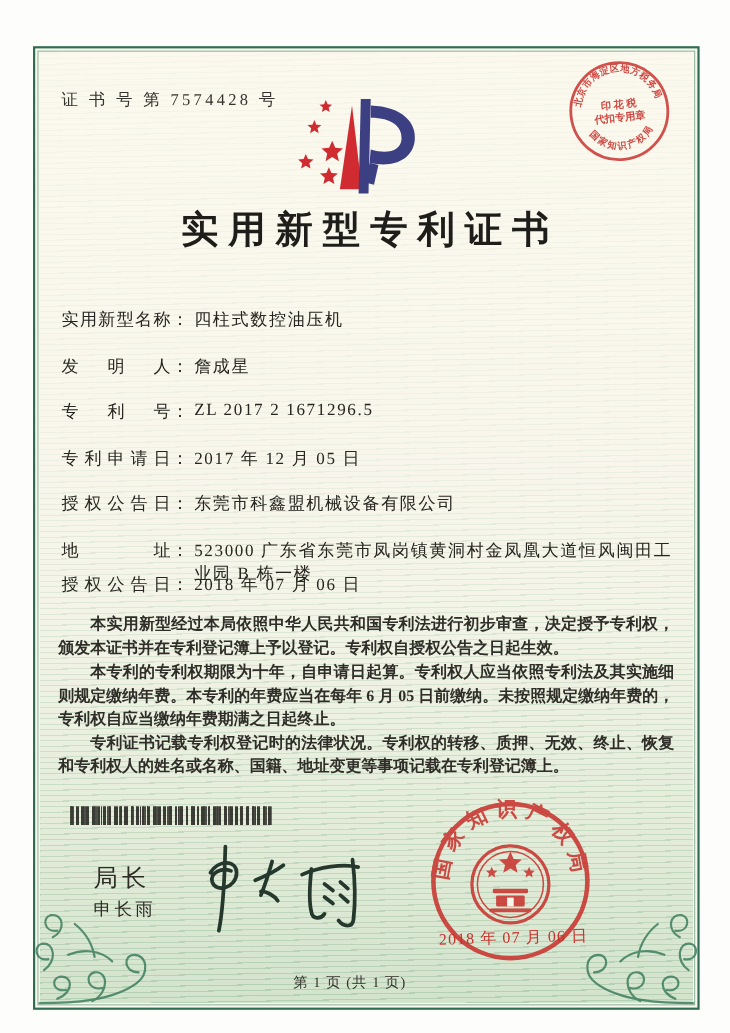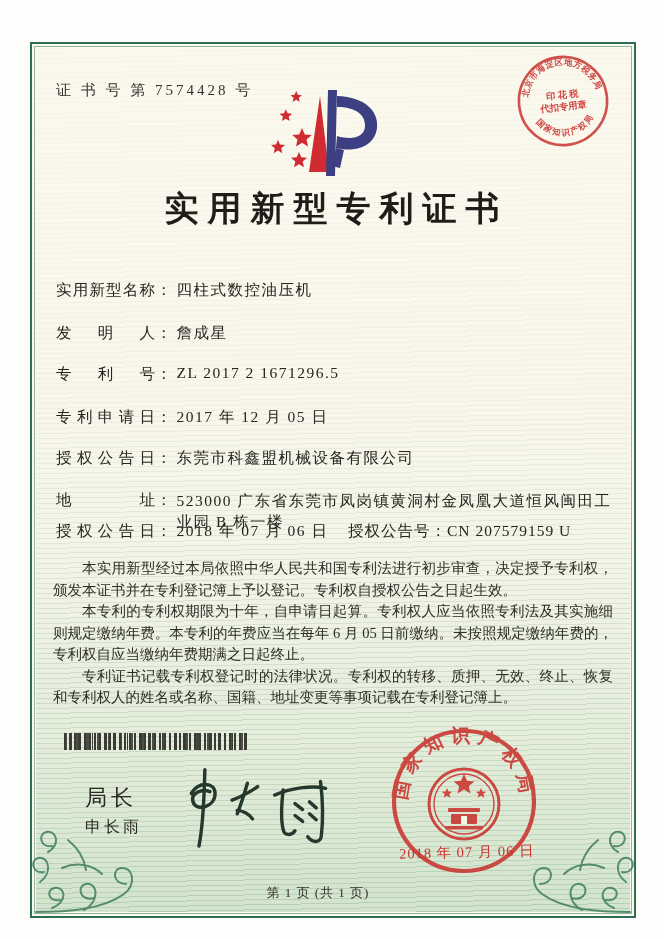--- a/index.html
+++ b/index.html
@@ -38,21 +38,21 @@
   .flabel{display:inline-block;width:100px;text-align:justify;text-align-last:justify;vertical-align:top;}
   .fcolon{display:inline-block;vertical-align:top;}
   .fvalue{display:inline-block;vertical-align:top;margin-left:4px;letter-spacing:1.5px;}
   .fvalue.wrap{white-space:normal;width:438px;line-height:21px;}
   .grant{position:absolute;left:292px;top:0;white-space:nowrap;}
   
   .paras{
     position:absolute;left:53px;top:558px;width:560px;
     font-size:14.5px;line-height:21.5px;text-align:justify;color:#2e2d27;
   }
-  .paras p{margin:0;text-indent:2em;}
+  .paras p{margin:0;text-indent:2em;font-weight:bold;}
   
   .barcode{
     position:absolute;left:64px;top:733px;width:183px;height:17px;opacity:.88;
     background:
       repeating-linear-gradient(90deg,#24241f 0 2px,rgba(0,0,0,0) 2px 5px),
       repeating-linear-gradient(90deg,#24241f 0 1px,rgba(0,0,0,0) 1px 7px),
       repeating-linear-gradient(90deg,#3a3a33 0 3px,rgba(0,0,0,0) 3px 11px);
   }
   .officer-title{position:absolute;left:85px;top:783px;font-size:22px;letter-spacing:4px;color:#2c2b26;}
   .officer-name{position:absolute;left:85px;top:817px;font-size:16px;letter-spacing:3px;color:#2c2b26;text-align:center;}
@@ -129,23 +129,20 @@
     <span class="flabel">专利申请日</span><span class="fcolon">：</span><span class="fvalue">2017 年 12 月 05 日</span>
   </div>
   <div class="frow" style="top:448px">
     <span class="flabel">授权公告日</span><span class="fcolon">：</span><span class="fvalue">东莞市科鑫盟机械设备有限公司</span>
   </div>
   <div class="frow" style="top:490px">
     <span class="flabel">地址</span><span class="fcolon">：</span><span class="fvalue wrap">523000 广东省东莞市凤岗镇黄洞村金凤凰大道恒风闽田工业园 B 栋一楼</span>
   </div>
   <div class="frow" style="top:521px">
     <span class="flabel">授权公告日</span><span class="fcolon">：</span><span class="fvalue">2018 年 07 月 06 日</span>
-    <span class="grant">
-      <span>授权公告号</span><span>：</span><span>CN 207579159 U</span>
-    </span>
   </div>
 
   <div class="paras">
     <p>本实用新型经过本局依照中华人民共和国专利法进行初步审查，决定授予专利权，颁发本证书并在专利登记簿上予以登记。专利权自授权公告之日起生效。</p>
     <p>本专利的专利权期限为十年，自申请日起算。专利权人应当依照专利法及其实施细则规定缴纳年费。本专利的年费应当在每年 6 月 05 日前缴纳。未按照规定缴纳年费的，专利权自应当缴纳年费期满之日起终止。</p>
     <p>专利证书记载专利权登记时的法律状况。专利权的转移、质押、无效、终止、恢复和专利权人的姓名或名称、国籍、地址变更等事项记载在专利登记簿上。</p>
   </div>
 
   <div class="barcode"></div>
 

